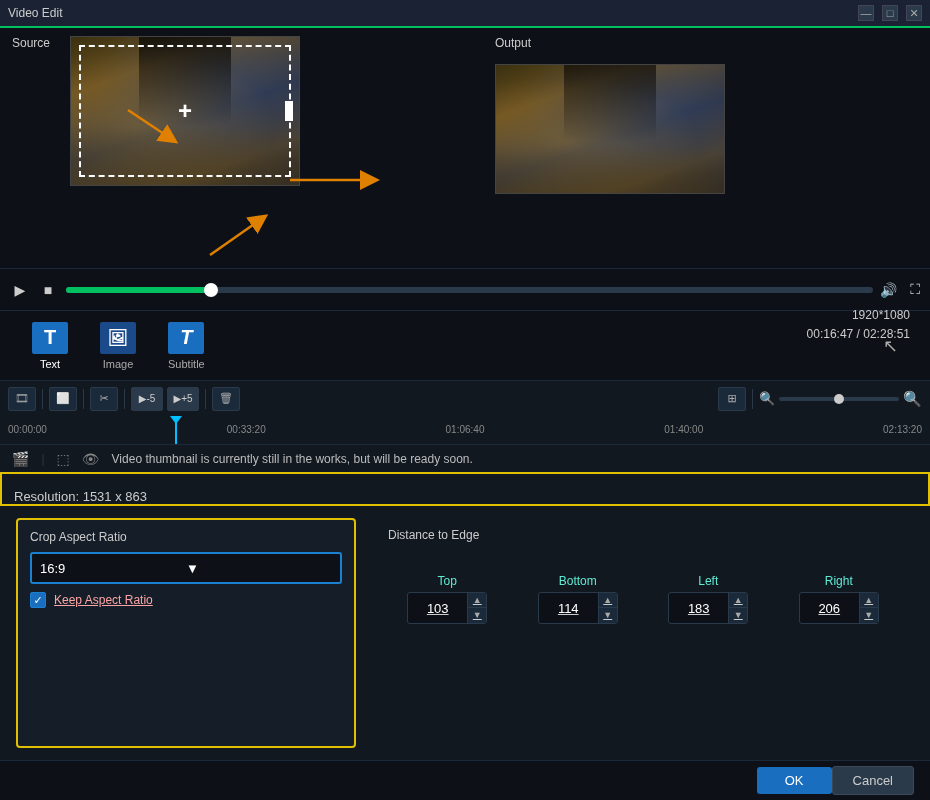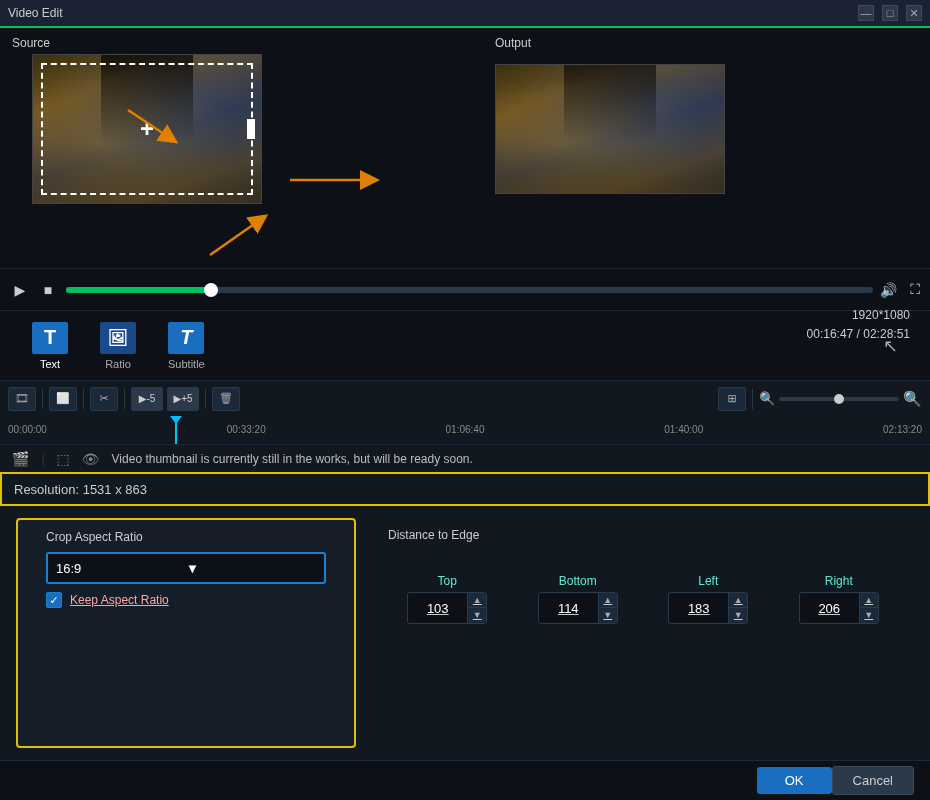--- a/index.html
+++ b/index.html
@@ -44,21 +44,21 @@
       height: 240px;
     }
     .preview-label {
       color: #ccc;
       font-size: 12px;
       margin-bottom: 4px;
     }
     #source-section {
       flex: 1;
       display: flex;
-      flex-direction: column;
+      flex-direction: row;
     }
     #output-section {
       flex: 1;
       display: flex;
       flex-direction: column;
       align-items: flex-start;
       padding-left: 60px;
     }
     .video-thumb {
       position: relative;
@@ -296,41 +296,41 @@
       color: #bbb;
       font-size: 12px;
       margin-left: 12px;
     }
 
     
     #resolution-bar {
       background: #111820;
       height: 34px;
       display: flex;
-      align-items: center;
+      align-items: flex-end;
       padding: 0 12px;
       border: 2px solid #e0c000;
     }
     #resolution-text { color: #ccc; font-size: 13px; }
 
     
     #content-area {
       background: #111820;
       padding: 12px 16px;
       display: flex;
       gap: 16px;
       height: calc(800px - 28px - 240px - 42px - 70px - 36px - 28px - 28px - 34px - 40px);
     }
 
     
     #crop-section {
       background: #151e28;
       border: 2px solid #e0c000;
       border-radius: 4px;
-      padding: 10px 28px;
+      padding: 10px 12px;
       width: 340px;
       min-height: 160px;
     }
     #crop-title { color: #ccc; font-size: 12px; margin-bottom: 8px; }
     #aspect-select-wrapper {
       display: flex;
       align-items: center;
       background: #0d1117;
       border: 2px solid #1a80d0;
       border-radius: 3px;
@@ -517,21 +517,21 @@
   <span class="fullscreen-icon">⛶</span>
 </div>
 
 <div id="tool-tabs">
   <div class="tool-tab active">
     <div class="tab-icon-box" style="font-size:20px;">T</div>
     <span>Text</span>
   </div>
   <div class="tool-tab">
     <div class="tab-icon-box image-tab" style="font-size:16px;">🖼</div>
-    <span>Ratio</span>
+    <span>Image</span>
   </div>
   <div class="tool-tab">
     <div class="tab-icon-box subtitle-tab" style="font-size:20px; font-style:italic;">T</div>
     <span>Subtitle</span>
   </div>
   <div style="flex:1"></div>
 
   <span style="color:#aaa;font-size:18px;margin-right:16px;">↖</span>
 </div>
 

